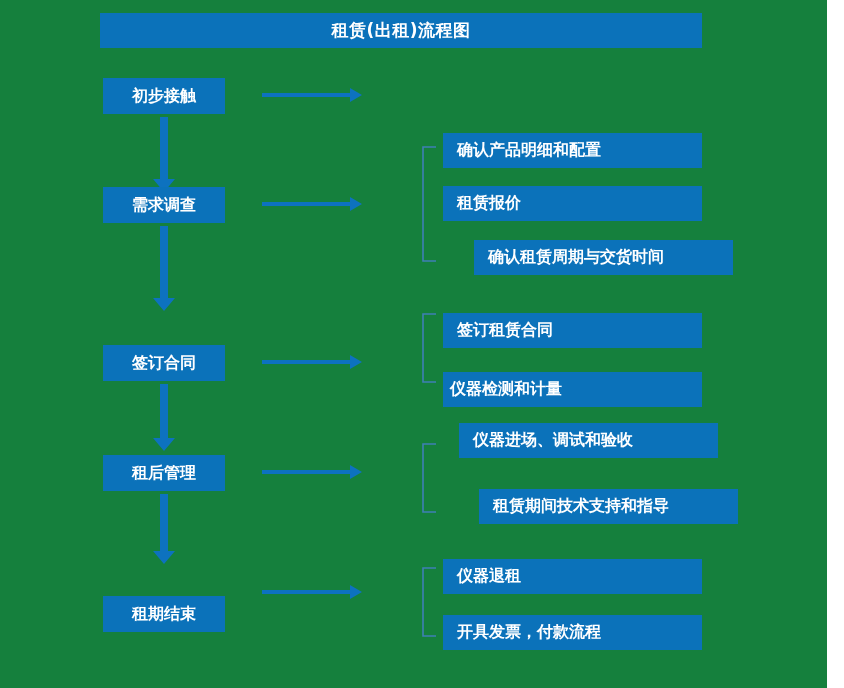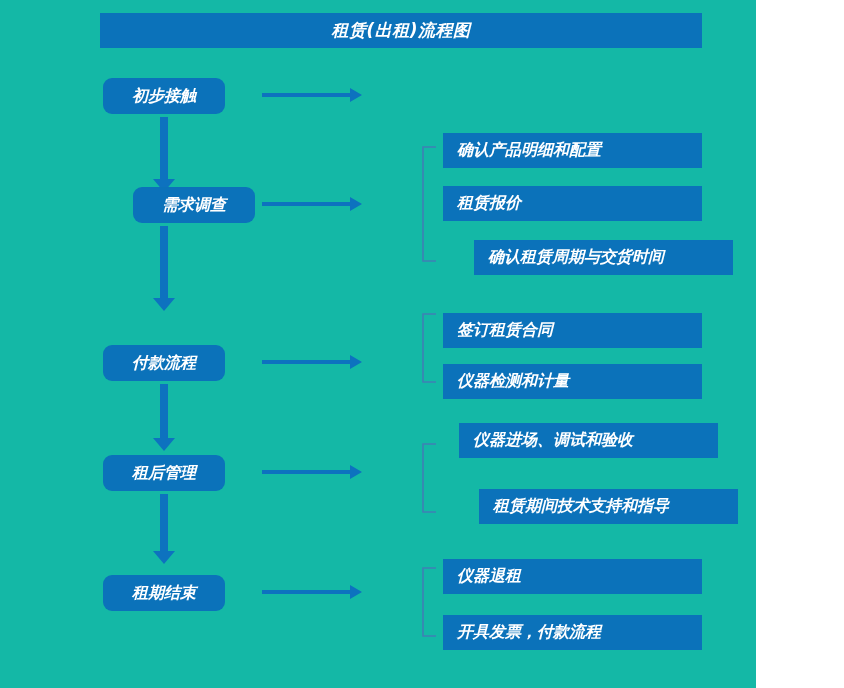--- a/index.html
+++ b/index.html
@@ -5,25 +5,24 @@
   html, body {
     margin: 0;
     padding: 0;
     background: #ffffff;
   }
   body {
     font-family: "DejaVu Sans", "Liberation Sans", sans-serif;
   }
   #canvas {
     position: relative;
-    width: 756px;
+    width: 827px;
     height: 688px;
-    background: #14b8a6;
+    background: #15803d;
     overflow: hidden;
-    font-style: italic;
   }
 
   
   .title-bar {
     position: absolute;
     left: 100px;
     top: 13px;
     width: 602px;
     height: 35px;
     background: #0b72ba;
@@ -45,21 +44,20 @@
     display: flex;
     align-items: center;
     box-sizing: border-box;
   }
   .stage-box {
     left: 103px;
     width: 122px;
     height: 36px;
     font-size: 16px;
     justify-content: center;
-    border-radius: 9px;
   }
   .detail-box {
     left: 443px;
     width: 259px;
     height: 35px;
     font-size: 16px;
     justify-content: flex-start;
     padding-left: 14px;
   }
 
@@ -92,50 +90,50 @@
 
   <svg class="arrow-right" style="left:262px; top:88px; width:100px; height:14px;" viewBox="0 0 100 14">
     <path d="M0 5 H88 V0 L100 7 L88 14 V9 H0 Z" fill="#0d72bf"></path>
   </svg>
 
 
   <svg class="arrow-down" style="left:153px; top:117px; width:22px; height:75px;" viewBox="0 0 22 75">
     <path d="M7 0 H15 V62 H22 L11 75 L0 62 H7 Z" fill="#0d72bf"></path>
   </svg>
 
-  <div class="box stage-box" style="top:187px;margin-left:30px;">需求调查</div>
+  <div class="box stage-box" style="top:187px;">需求调查</div>
 
   <svg class="arrow-right" style="left:262px; top:197px; width:100px; height:14px;" viewBox="0 0 100 14">
     <path d="M0 5 H88 V0 L100 7 L88 14 V9 H0 Z" fill="#0d72bf"></path>
   </svg>
 
   <svg class="bracket" style="left:421px; top:146px; width:16px; height:116px;" viewBox="0 0 16 116">
     <path d="M15 1 H2 V115 H15" fill="none" stroke="#3f7fb5" stroke-width="1.6"></path>
   </svg>
 
   <div class="box detail-box" style="top:186px;">租赁报价</div>
   <div class="box detail-box" style="top:133px;">确认产品明细和配置</div>
   <div class="box detail-box" style="top:240px;margin-left:31px;">确认租赁周期与交货时间</div>
 
   <svg class="arrow-down" style="left:153px; top:226px; width:22px; height:85px;" viewBox="0 0 22 85">
     <path d="M7 0 H15 V72 H22 L11 85 L0 72 H7 Z" fill="#0d72bf"></path>
   </svg>
 
-  <div class="box stage-box" style="top:345px;">付款流程</div>
+  <div class="box stage-box" style="top:345px;">签订合同</div>
 
   <svg class="arrow-right" style="left:262px; top:355px; width:100px; height:14px;" viewBox="0 0 100 14">
     <path d="M0 5 H88 V0 L100 7 L88 14 V9 H0 Z" fill="#0d72bf"></path>
   </svg>
 
   <svg class="bracket" style="left:421px; top:313px; width:16px; height:70px;" viewBox="0 0 16 70">
     <path d="M15 1 H2 V69 H15" fill="none" stroke="#3f7fb5" stroke-width="1.6"></path>
   </svg>
 
   <div class="box detail-box" style="top:313px;">签订租赁合同</div>
-  <div class="box detail-box" style="top:364px;">仪器检测和计量</div>
+  <div class="box detail-box" style="top:372px;padding-left:7px;">仪器检测和计量</div>
 
   <svg class="arrow-down" style="left:153px; top:384px; width:22px; height:67px;" viewBox="0 0 22 67">
     <path d="M7 0 H15 V54 H22 L11 67 L0 54 H7 Z" fill="#0d72bf"></path>
   </svg>
 
   <div class="box stage-box" style="top:455px;">租后管理</div>
 
   <svg class="arrow-right" style="left:262px; top:465px; width:100px; height:14px;" viewBox="0 0 100 14">
     <path d="M0 5 H88 V0 L100 7 L88 14 V9 H0 Z" fill="#0d72bf"></path>
   </svg>
@@ -144,21 +142,21 @@
     <path d="M15 1 H2 V69 H15" fill="none" stroke="#3f7fb5" stroke-width="1.6"></path>
   </svg>
 
   <div class="box detail-box" style="top:423px;margin-left:16px;">仪器进场、调试和验收</div>
   <div class="box detail-box" style="top:489px;margin-left:36px;">租赁期间技术支持和指导</div>
 
   <svg class="arrow-down" style="left:153px; top:494px; width:22px; height:70px;" viewBox="0 0 22 70">
     <path d="M7 0 H15 V57 H22 L11 70 L0 57 H7 Z" fill="#0d72bf"></path>
   </svg>
 
-  <div class="box stage-box" style="top:575px;">租期结束</div>
+  <div class="box stage-box" style="top:596px;">租期结束</div>
 
   <svg class="arrow-right" style="left:262px; top:585px; width:100px; height:14px;" viewBox="0 0 100 14">
     <path d="M0 5 H88 V0 L100 7 L88 14 V9 H0 Z" fill="#0d72bf"></path>
   </svg>
 
   <svg class="bracket" style="left:421px; top:567px; width:16px; height:70px;" viewBox="0 0 16 70">
     <path d="M15 1 H2 V69 H15" fill="none" stroke="#3f7fb5" stroke-width="1.6"></path>
   </svg>
 
   <div class="box detail-box" style="top:559px;">仪器退租</div>

